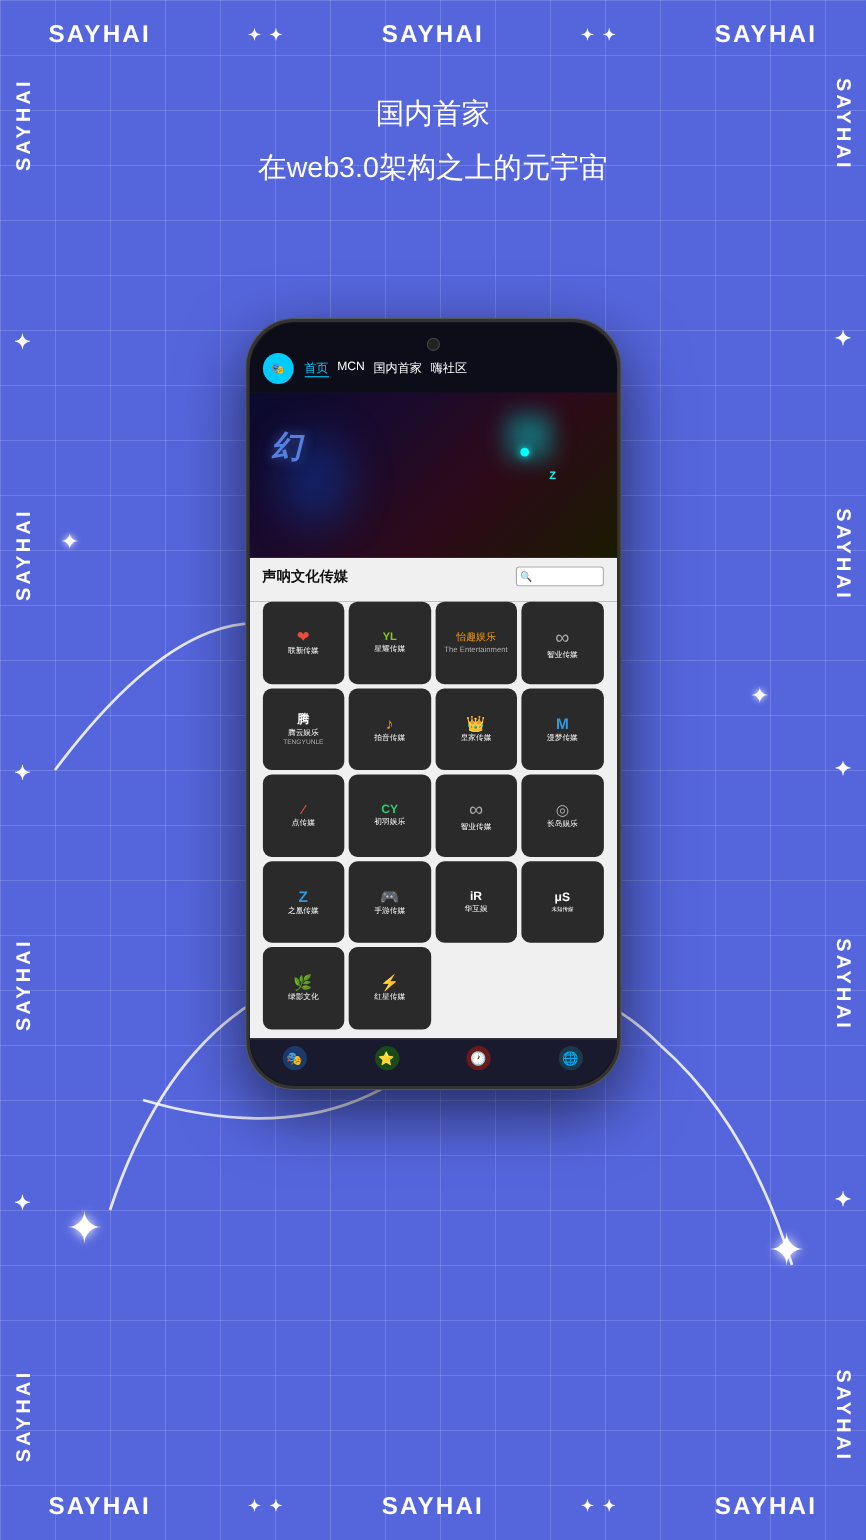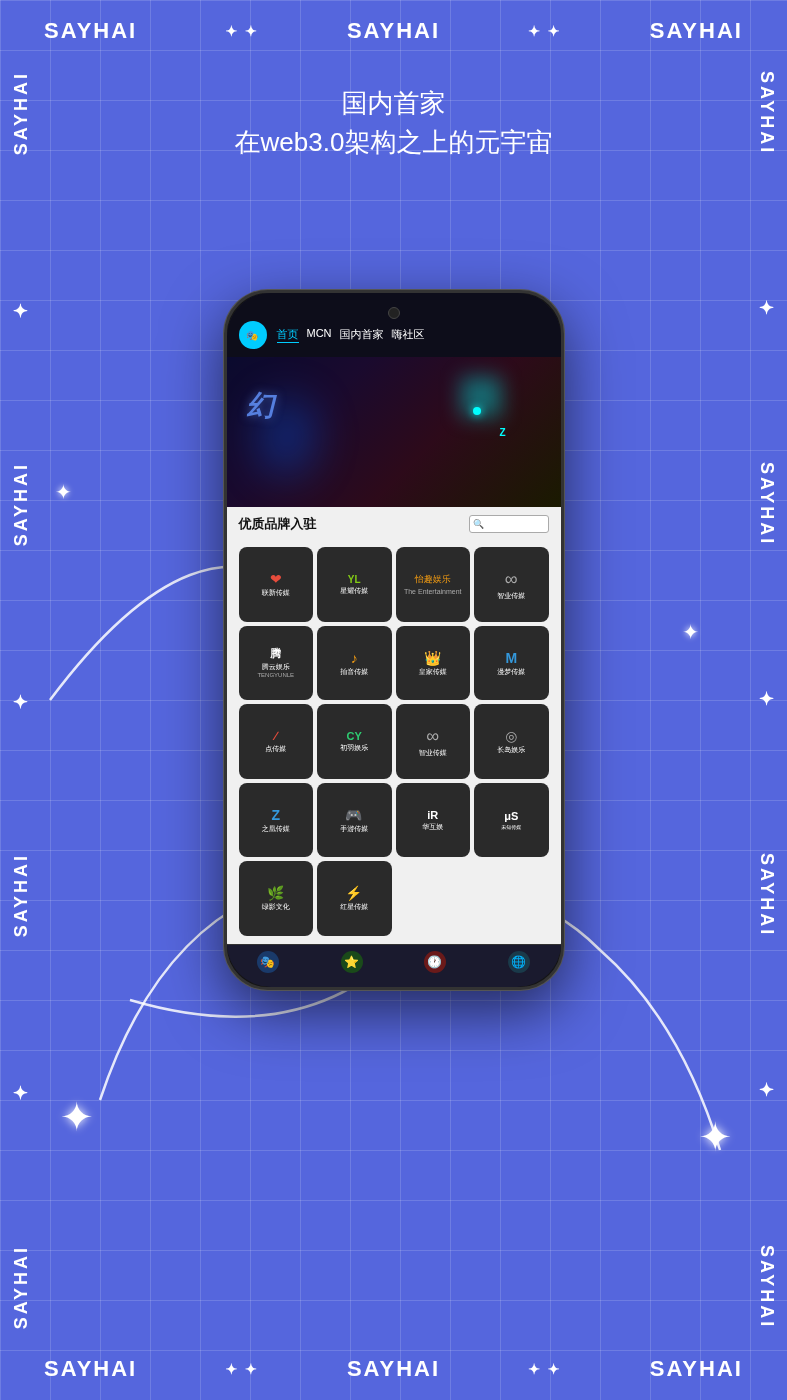--- a/index.html
+++ b/index.html
@@ -96,21 +96,21 @@
       font-size: 26px;
       color: white;
       margin-top: 26px;
       font-weight: 500;
     }
 
     .sub-title2 {
       font-size: 26px;
       color: white;
       font-weight: 500;
-      margin-top: 4px;
+      margin-top: 14px;
     }
 
     
     .phone-wrapper {
       position: absolute;
       top: 290px;
       left: 50%;
       transform: translateX(-50%);
       width: 340px;
       height: 700px;
@@ -475,21 +475,21 @@
         <div class="hero-glow1"></div>
         <div class="hero-glow2"></div>
         <div class="hero-text">幻</div>
 
         <div style="position:absolute;top:50px;right:80px;width:8px;height:8px;background:#00ffff;border-radius:50%;box-shadow:0 0 8px #00ffff;"></div>
         <div style="position:absolute;top:70px;right:55px;color:#00ffff;font-size:10px;font-weight:bold;">Z</div>
       </div>
 
       <div class="partners-section">
         <div class="partners-header">
-          <div class="partners-title">优质品牌入驻</div>
+          <div class="partners-title">声呐文化传媒</div>
           <div class="partners-search">
             <span class="search-icon-small">🔍</span>
           </div>
         </div>
       </div>
 
       <div class="brand-grid">
 
         <div class="brand-card">
           <div class="brand-logo-icon" style="color:#e74c3c;">❤</div>

